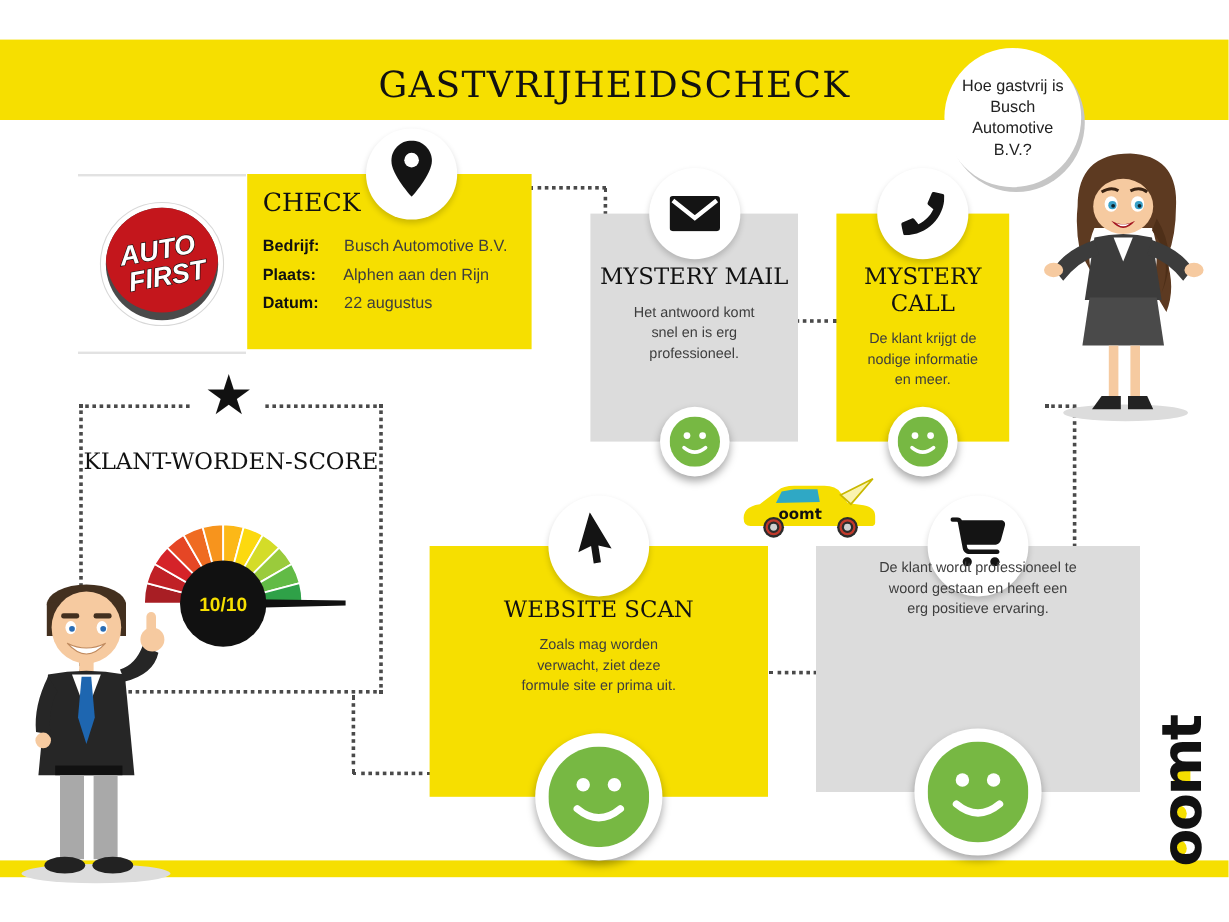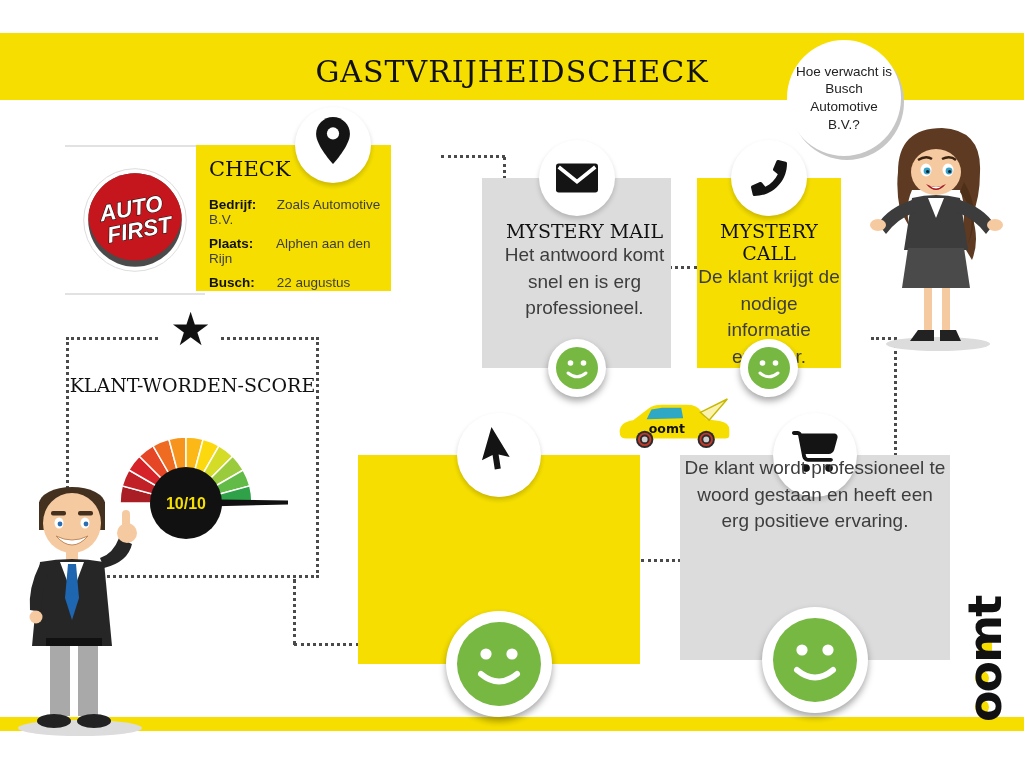--- a/index.html
+++ b/index.html
@@ -21,31 +21,31 @@
   .dot-h{position:absolute;border-top:3px dotted var(--dot);height:0;z-index:1;}
   .dot-v{position:absolute;border-left:3px dotted var(--dot);width:0;z-index:1;}
   
   .card{position:absolute;z-index:2;}
   .card.yellow{background:var(--yellow);}
   .card.gray{background:var(--gray);}
   .notch{position:absolute;left:50%;top:-38px;transform:translateX(-50%);
          width:76px;height:76px;border-radius:50%;background:#fff;
          box-shadow:0 3px 5px rgba(0,0,0,0.18);display:flex;align-items:center;justify-content:center;}
   .card-title{position:relative;margin-top:42px;text-align:center;font-size:19px;color:#111;z-index:3;}
-  .card-text{position:relative;text-align:center;font-size:19px;line-height:1.4;
+  .card-text{position:relative;margin-top:10px;text-align:center;font-size:12px;line-height:1.4;
              color:#3d3d3d;white-space:pre-line;z-index:3;}
   .smiley{position:absolute;left:50%;transform:translateX(-50%);background:#fff;border-radius:50%;
           box-shadow:0 4px 7px rgba(0,0,0,0.35);display:flex;align-items:center;justify-content:center;z-index:4;}
   .smiley.small{width:58px;height:58px;bottom:-29px;}
   .smiley.large{width:106px;height:106px;bottom:-53px;}
   
   #logo-card{position:absolute;left:65px;top:145px;width:140px;height:146px;background:#fff;
              border-top:2px solid #e2e2e2;border-bottom:2px solid #e2e2e2;z-index:2;
              display:flex;align-items:center;justify-content:center;}
-  #check-card{left:196px;top:145px;width:195px;height:146px;}
+  #check-card{left:206px;top:145px;width:237px;height:146px;}
   #check-card .notch{left:137px;transform:translateX(-50%);}
   #check-title{position:absolute;left:13px;top:12px;font-size:21px;color:#111;}
   #check-fields{position:absolute;left:13px;top:52px;font-size:13.5px;}
   .field-row{margin-bottom:9px;}
   .field-label{display:inline-block;width:64px;font-weight:bold;color:#111;}
   .field-value{color:#3d3d3d;}
   #pin-wrap{position:absolute;left:120px;top:-28px;z-index:4;}
   
   #score-box{position:absolute;left:66px;top:337px;width:253px;height:241px;
              border:3px dotted var(--dot);box-sizing:border-box;z-index:1;}
@@ -115,36 +115,36 @@
     <div id="pin-wrap">
       <svg width="34" height="47" viewBox="0 0 36 50">
         <path d="M18 0C8.06 0 0 8.06 0 18c0 12.4 18 32 18 32s18-19.6 18-32C36 8.06 27.94 0 18 0z" fill="#141414"></path>
         <circle cx="18" cy="17.5" r="6.5" fill="#fff"></circle>
       </svg>
     </div>
     <div id="check-title" class="slab">CHECK</div>
     <div id="check-fields">
       <div class="field-row">
         <span class="field-label">Bedrijf:</span>
-        <span class="field-value">Zoals Automotive B.V.</span>
+        <span class="field-value">Busch Automotive B.V.</span>
       </div>
       <div class="field-row">
         <span class="field-label">Plaats:</span>
         <span class="field-value">Alphen aan den Rijn</span>
       </div>
       <div class="field-row">
-        <span class="field-label">Busch:</span>
+        <span class="field-label">Datum:</span>
         <span class="field-value">22 augustus</span>
       </div>
     </div>
   </div>
 
   <div id="bubble-top-tail"></div>
   <div id="bubble-top" class="bubble">
-    <div class="bubble-text">Hoe verwacht is
+    <div class="bubble-text">Hoe gastvrij is
 Busch
 Automotive
 B.V.?</div>
   </div>
   <svg class="art" style="left:860px;top:120px;" width="155" height="232" viewBox="0 0 155 232">
     <ellipse cx="78" cy="224" rx="52" ry="7" fill="#dcdcdc"></ellipse>
     <path d="M38,52 Q38,8 82,8 Q122,10 120,52 Q120,78 112,96 Q120,120 112,140 L100,120 Q108,90 100,70 L52,70 Q44,88 50,108 L40,90 Q36,70 38,52 Z" fill="#5d3a21"></path>
     <path d="M104,62 Q122,92 108,124 Q118,94 100,72 Z" fill="#4e2f18"></path>
     <ellipse cx="76" cy="52" rx="25" ry="23" fill="#f6caa0"></ellipse>
     <path d="M58,40 Q66,35 72,39" stroke="#3a2313" stroke-width="2.5" fill="none"></path>
@@ -163,21 +163,21 @@
     <ellipse cx="18" cy="105" rx="8" ry="6" fill="#f6caa0"></ellipse>
     <path d="M100,80 Q124,88 134,104 L126,114 Q114,98 96,92 Z" fill="#3c3c3c"></path>
     <ellipse cx="135" cy="105" rx="8" ry="6" fill="#f6caa0"></ellipse>
     <path d="M48,128 L104,128 L110,168 L42,168 Z" fill="#4a4a4a"></path>
     <rect x="64" y="168" width="8" height="44" fill="#f6caa0"></rect>
     <rect x="82" y="168" width="8" height="44" fill="#f6caa0"></rect>
     <path d="M58,210 L74,210 L74,221 L50,221 Z" fill="#222"></path>
     <path d="M80,210 L96,210 L101,221 L80,221 Z" fill="#222"></path>
   </svg>
 
-  <div class="card gray" style="left:482px;top:178px;width:173px;height:190px;padding-left:16px;">
+  <div class="card gray" style="left:492px;top:178px;width:173px;height:190px;">
     <div class="notch">
       <svg width="42" height="30" viewBox="0 0 46 32">
         <rect x="0" y="0" width="46" height="32" rx="3" fill="#141414"></rect>
         <polyline points="3,4 23,20 43,4" stroke="#fff" stroke-width="4" fill="none"></polyline>
       </svg>
     </div>
     <div class="card-title slab">MYSTERY MAIL</div>
     <div class="card-text">Het antwoord komt
 snel en is erg
 professioneel.</div>
@@ -276,20 +276,24 @@
       <circle cx="98" cy="46" r="6" fill="none" stroke="#c0392b" stroke-width="2"></circle>
       <circle cx="98" cy="46" r="3" fill="#cfcfcf"></circle>
   </svg>
 
   <div class="card yellow" style="left:358px;top:455px;width:282px;height:209px;">
     <div class="notch" style="width:84px;height:84px;top:-42px;">
       <svg width="34" height="44" viewBox="0 0 20 28" style="transform:rotate(16deg);margin-top:-6px;">
         <polygon points="1,0 1,22 6.6,17 10.5,25.5 14,23.8 10.2,15.6 17.4,15.2" fill="#141414"></polygon>
       </svg>
     </div>
+    <div class="card-title slab">WEBSITE SCAN</div>
+    <div class="card-text">Zoals mag worden
+verwacht, ziet deze
+formule site er prima uit.</div>
     <div class="smiley large">
       <svg width="84" height="84" viewBox="0 0 42 42">
         <circle cx="21" cy="21" r="21" fill="#77B843"></circle>
         <circle cx="14.5" cy="16" r="2.8" fill="#fff"></circle>
           <circle cx="27.5" cy="16" r="2.8" fill="#fff"></circle>
         <path d="M12 26 Q21 33.5 30 26" stroke="#fff" stroke-width="3" fill="none" stroke-linecap="round"></path>
       </svg>
     </div>
   </div>
 

